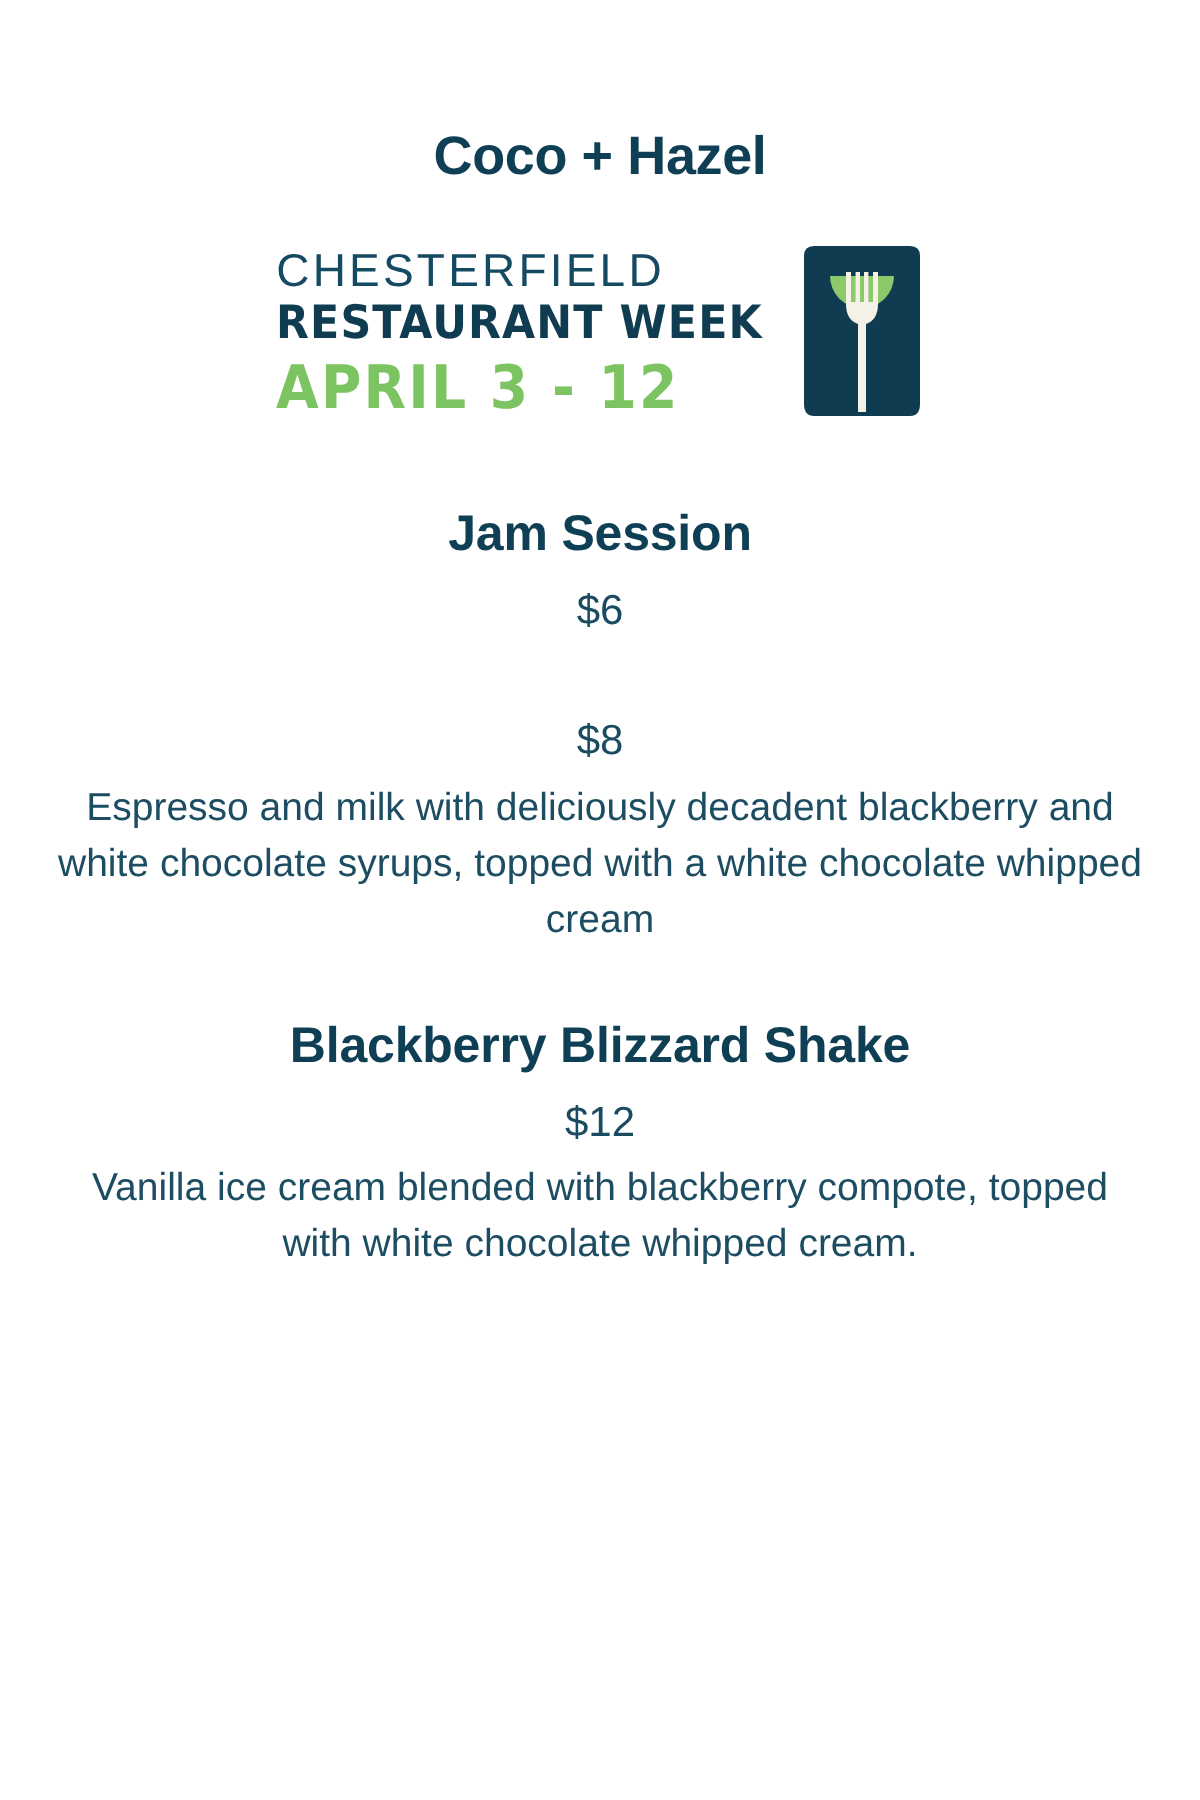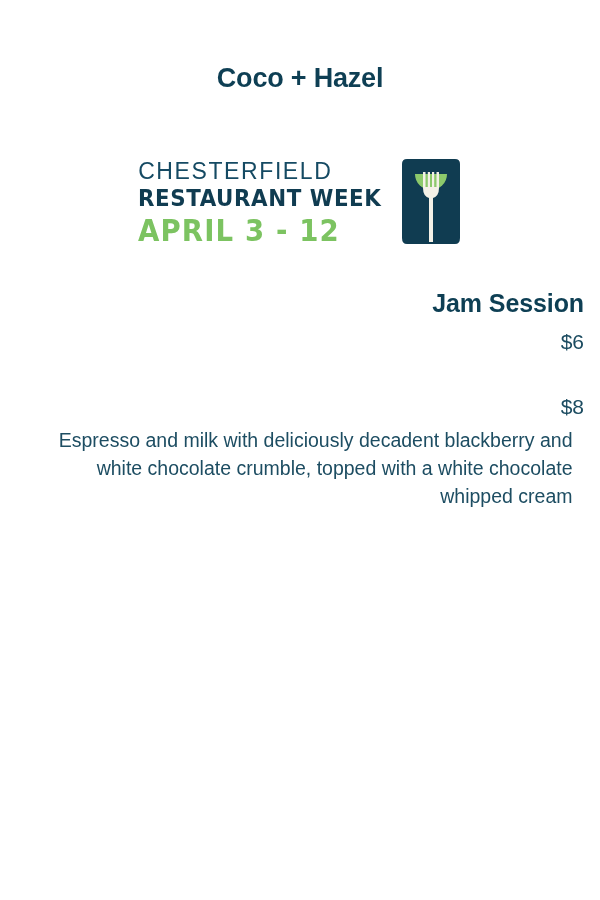--- a/index.html
+++ b/index.html
@@ -39,21 +39,20 @@
   .logo-wrap {
     margin-top: 28px;
     display: flex;
     justify-content: center;
     align-items: flex-start;
   }
   .logo {
     display: flex;
     align-items: flex-start;
     gap: 0;
-    margin-top: 36px;
   }
   .logo-words {
     display: flex;
     flex-direction: column;
     align-items: flex-start;
     padding-top: 2px;
   }
   .logo-line1 {
     color: #154a63;
     font-size: 23px;
@@ -89,21 +88,21 @@
     width: 62px;
     height: 88px;
     flex: 0 0 auto;
   }
 
   
   .menu {
     margin-top: 42px;
   }
   .menu-item {
-    text-align: right;
+    text-align: center;
     padding: 0 16px;
     margin-bottom: 34px;
   }
   .item-name {
     color: #0e3f54;
     font-size: 25px;
     font-weight: bold;
     line-height: 1.25;
     letter-spacing: -0.1px;
     margin: 0;
@@ -153,19 +152,24 @@
 
   <div class="menu">
 
     <div class="menu-item">
       <div class="item-name">Jam Session</div>
       <div class="item-price">$6</div>
     </div>
 
     <div class="menu-item">
       <div class="item-price">$8</div>
-      <div class="item-desc">Espresso and milk with deliciously decadent blackberry and white chocolate crumble, topped with a white chocolate whipped cream</div>
+      <div class="item-desc">Espresso and milk with deliciously decadent blackberry and white chocolate syrups, topped with a white chocolate whipped cream</div>
     </div>
 
+    <div class="menu-item">
+      <div class="item-name">Blackberry Blizzard Shake</div>
+      <div class="item-price">$12</div>
+      <div class="item-desc">Vanilla ice cream blended with blackberry compote, topped with white chocolate whipped cream.</div>
+    </div>
 
   </div>
 
 </div>
 
 </body></html>

